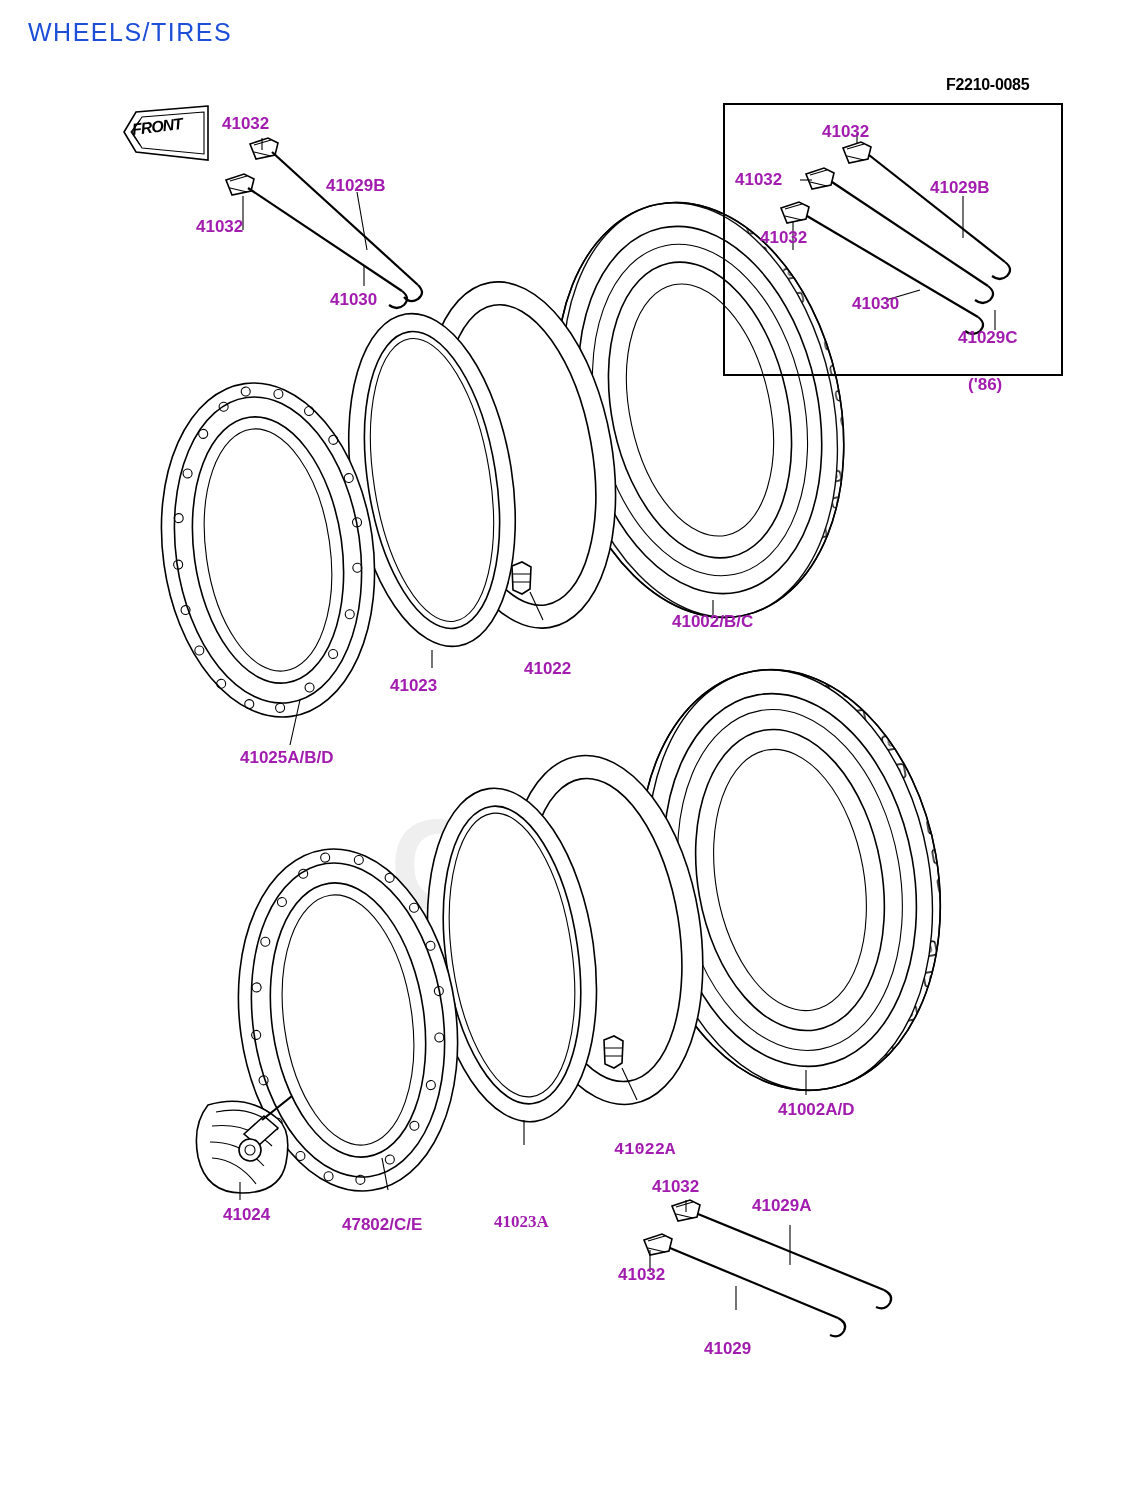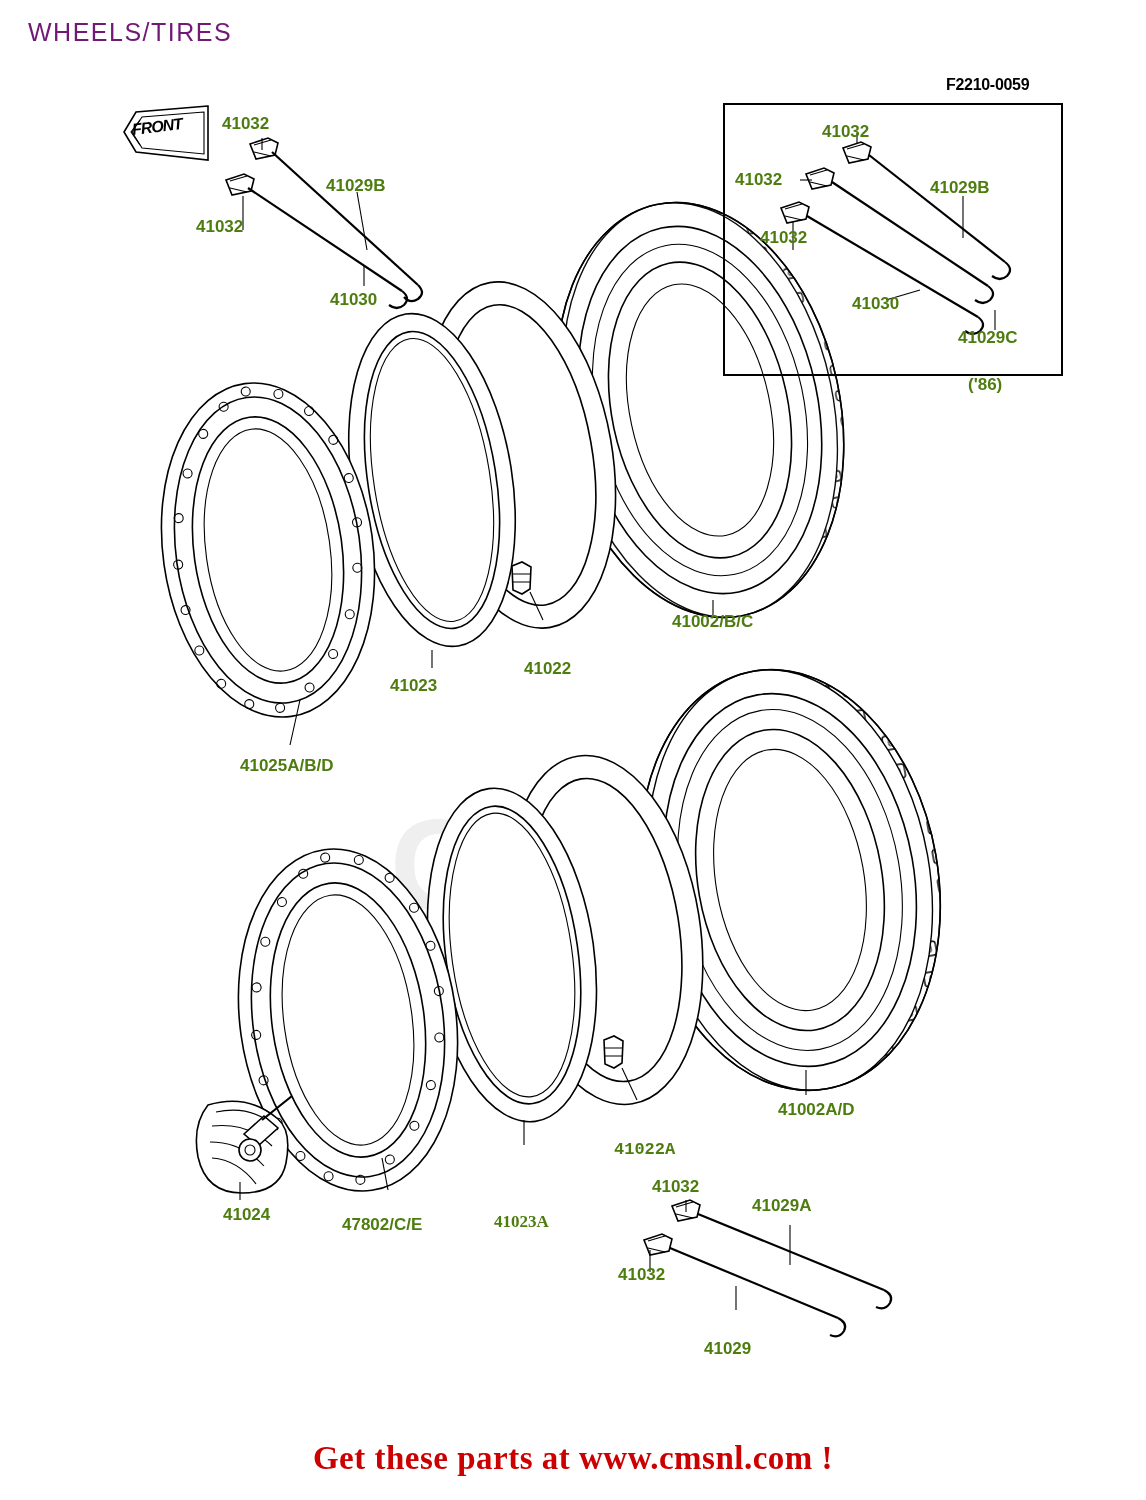--- a/index.html
+++ b/index.html
@@ -17,28 +17,28 @@
     height: 1500px;
     overflow: hidden;
     background: #ffffff;
   }
   #page-title {
     position: absolute;
     left: 28px;
     top: 18px;
     font-size: 25px;
     letter-spacing: 1.5px;
-    color: #701a75;
+    color: #1d4ed8;
     font-family: "Liberation Sans", sans-serif;
   }
   .label {
     position: absolute;
     font-size: 17px;
     font-weight: bold;
-    color: #4d7c0f;
+    color: #a21caf;
     white-space: nowrap;
     font-family: "Liberation Sans", sans-serif;
   }
   .diag-code {
     position: absolute;
     font-size: 16px;
     font-weight: bold;
     letter-spacing: -0.3px;
   }
   svg.art {
@@ -344,46 +344,45 @@
       <path class="ln-thin" d="M736 1310 L736 1286"></path>
     </g>
   </svg>
 
   <div id="inset-box"></div>
 
   <div id="front-tag">
     <div id="front-tag-text">FRONT</div>
   </div>
 
-  <div class="diag-code" style="left:946px; top:76px;">F2210-0059</div>
+  <div class="diag-code" style="left:946px; top:76px;">F2210-0085</div>
 
   <div class="label" style="left:222px; top:114px;">41032</div>
   <div class="label" style="left:196px; top:217px;">41032</div>
   <div class="label" style="left:326px; top:176px;">41029B</div>
   <div class="label" style="left:330px; top:290px;">41030</div>
 
   <div class="label" style="left:822px; top:122px;">41032</div>
   <div class="label" style="left:735px; top:170px;">41032</div>
   <div class="label" style="left:760px; top:228px;">41032</div>
   <div class="label" style="left:930px; top:178px;">41029B</div>
   <div class="label" style="left:852px; top:294px;">41030</div>
   <div class="label" style="left:958px; top:328px;">41029C</div>
   <div class="label" style="left:968px; top:375px;">('86)</div>
 
   <div class="label" style="left:672px; top:612px;">41002/B/C</div>
   <div class="label" style="left:524px; top:659px;">41022</div>
   <div class="label" style="left:390px; top:676px;">41023</div>
-  <div class="label" style="left:240px; top:748px;margin-top:8px;">41025A/B/D</div>
+  <div class="label" style="left:240px; top:748px;">41025A/B/D</div>
 
   <div class="label" style="left:778px; top:1100px;text-align:center;">41002A/D</div>
   <div class="label" style="left:614px; top:1140px;font-family:Liberation Mono, monospace;">41022A</div>
   <div class="label" style="left:494px; top:1212px;font-family:Liberation Serif, serif;">41023A</div>
   <div class="label" style="left:342px; top:1215px;">47802/C/E</div>
   <div class="label" style="left:223px; top:1205px;">41024</div>
 
   <div class="label" style="left:652px; top:1177px;">41032</div>
   <div class="label" style="left:618px; top:1265px;">41032</div>
   <div class="label" style="left:752px; top:1196px;">41029A</div>
   <div class="label" style="left:704px; top:1339px;">41029</div>
 
-  <div id="footer">Get these parts at www.cmsnl.com !</div>
 
 </div>
 
 </body></html>

